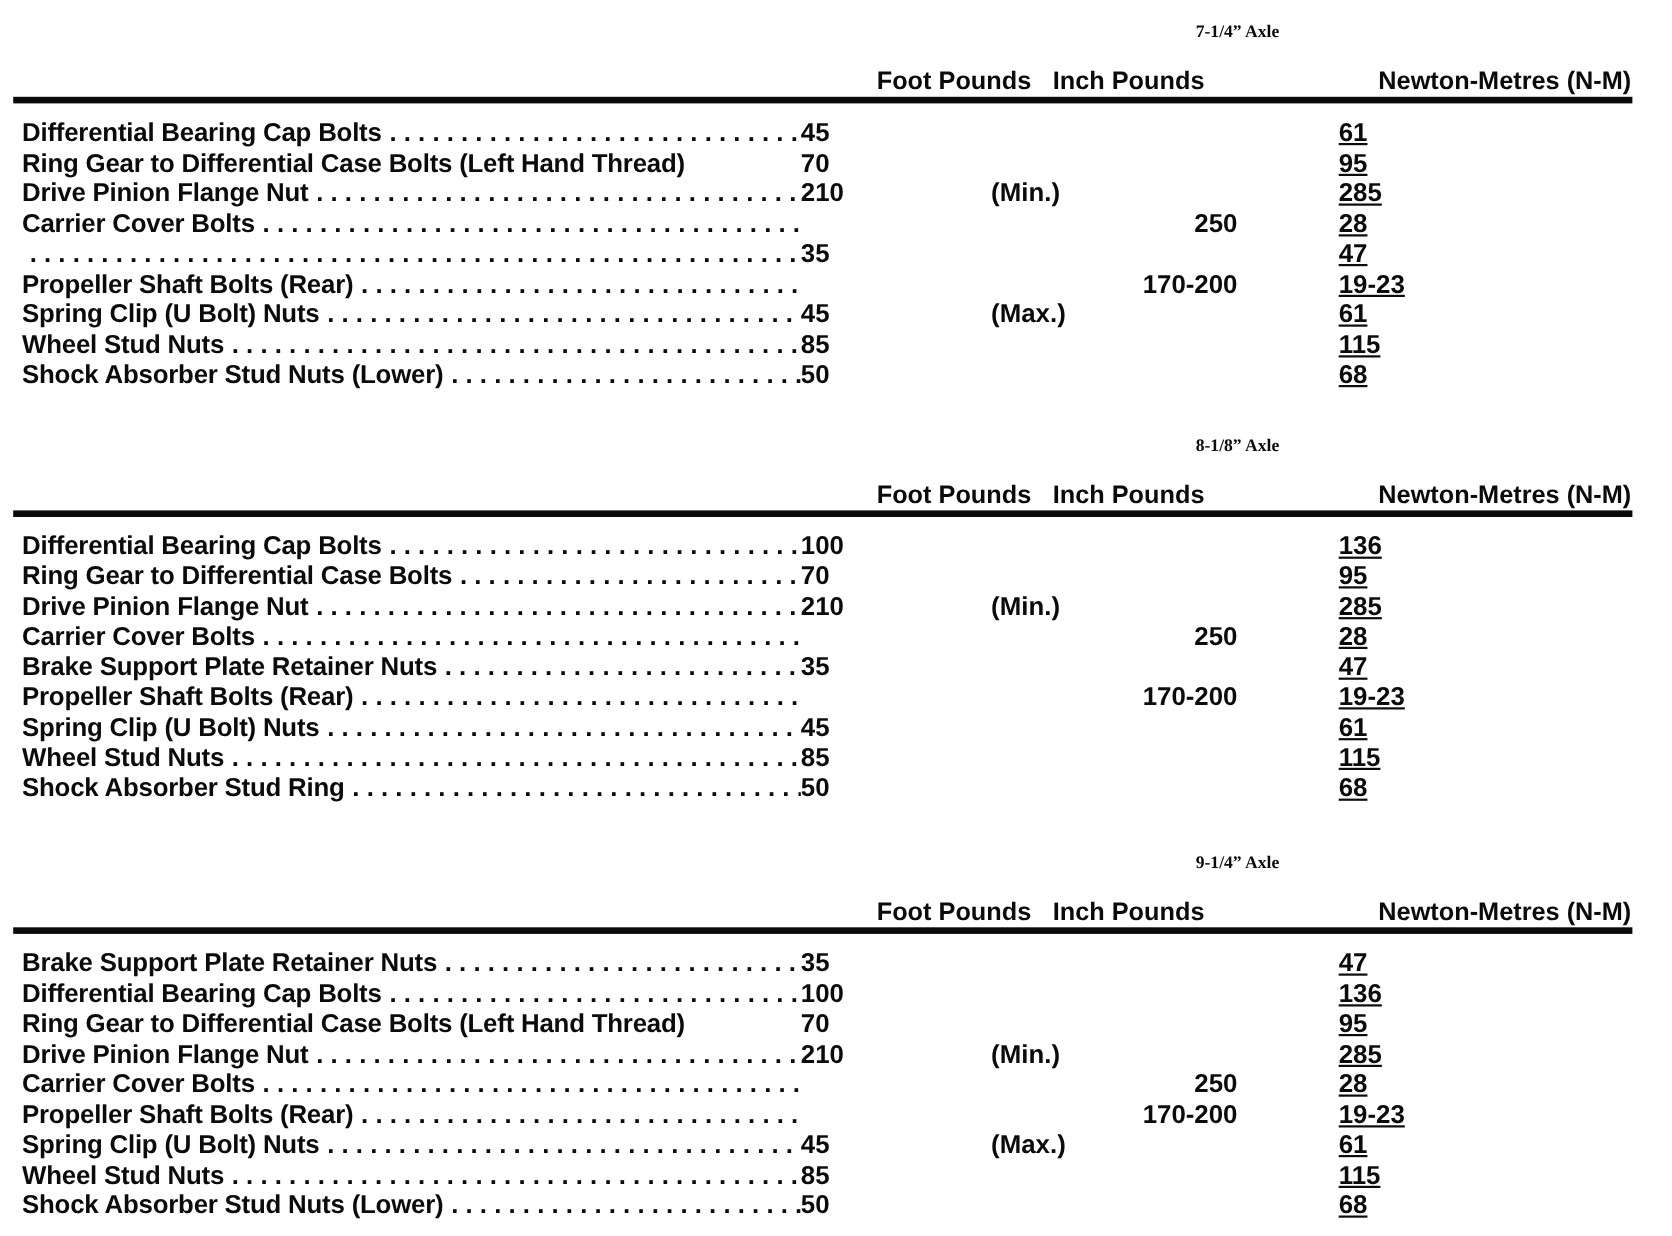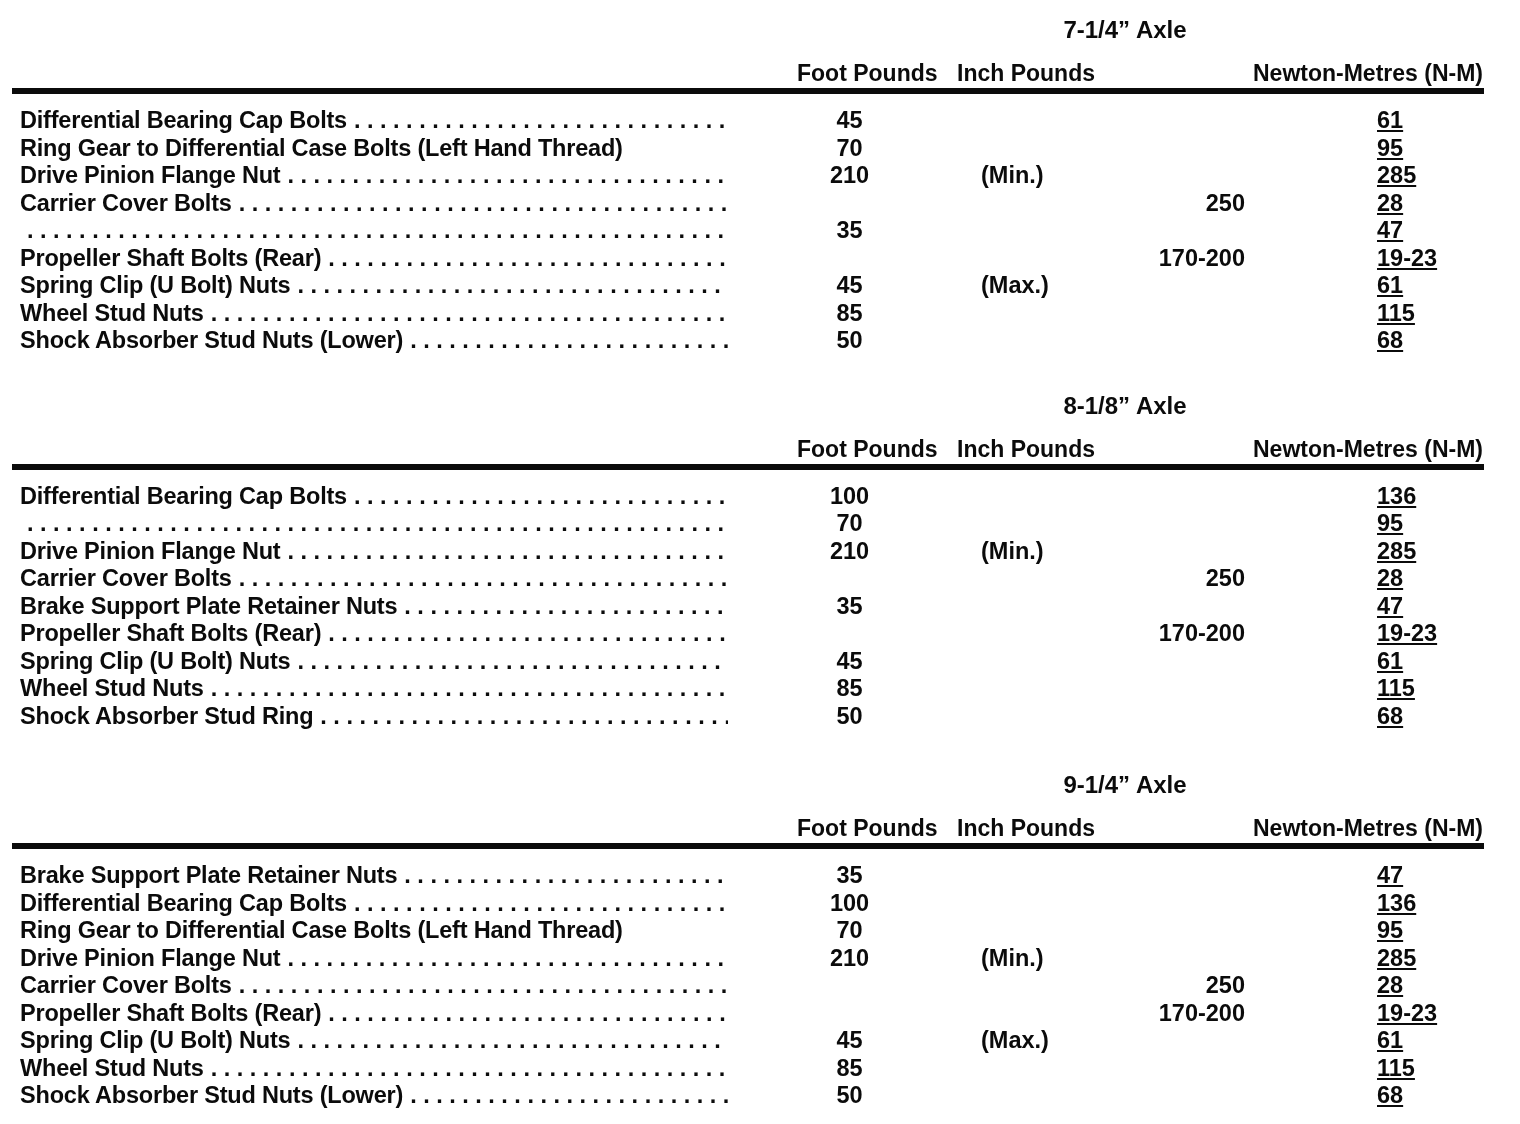--- a/index.html
+++ b/index.html
@@ -16,21 +16,22 @@
   .tables { padding-top: 16px; }
   .axle-table + .axle-table { margin-top: 37px; }
   .axle-table + .axle-table + .axle-table { margin-top: 41px; }
 
   .t-title {
     margin-left: 795px;
     width: 660px;
     height: 28px;
     line-height: 28px;
     text-align: center;
-    font-size: 24px;
+    font-size: 16px;
+    font-family: Liberation Serif, serif;
   }
   .t-head {
     display: flex;
     margin-top: 15px;
     padding-left: 797px;
     padding-right: 37px;
     height: 28px;
     line-height: 28px;
     font-size: 23px;
     white-space: nowrap;
@@ -47,33 +48,32 @@
     background: #0b0b0b;
   }
 
   .t-rows { margin-top: 13px; }
   .row {
     display: flex;
     height: 27.5px;
     line-height: 27.5px;
     font-size: 23.5px;
     white-space: nowrap;
-    gap: 40px;
   }
   .c-label {
     margin-left: 20px;
     width: 708px;
     overflow: hidden;
     letter-spacing: -0.2px;
   }
   .leader { padding-left: 7px; letter-spacing: 6.5px; }
   .leader::after {
     content: "........................................................................";
   }
-  .c-ft-num { width: 163px; text-align: center; }
+  .c-ft-num { width: 163px; text-align: left; }
   .c-ft-note { width: 98px; padding-left: 10px; box-sizing: border-box; }
   .c-in { width: 136px; text-align: right; }
   .c-nm { flex: 1; text-align: left; padding-left: 92px; padding-right: 37px; text-decoration: underline; }
 </style>
 </head>
 <body>
 
 <div class="sheet">
   <div class="tables">
 
@@ -173,21 +173,21 @@
 
             <div class="row">
               <span class="c-label"><span>Differential Bearing Cap Bolts</span><span class="leader"></span></span>
               <span class="c-ft-num">100</span>
               <span class="c-ft-note"></span>
               <span class="c-in"></span>
               <span class="c-nm">136</span>
             </div>
 
             <div class="row">
-              <span class="c-label"><span class="leader"></span></span>
+              <span class="c-label"><span>Ring Gear to Differential Case Bolts</span><span class="leader"></span></span>
               <span class="c-ft-num">70</span>
               <span class="c-ft-note"></span>
               <span class="c-in"></span>
               <span class="c-nm">95</span>
             </div>
 
             <div class="row">
               <span class="c-label"><span>Drive Pinion Flange Nut</span><span class="leader"></span></span>
               <span class="c-ft-num">210</span>
               <span class="c-ft-note">(Min.)</span>

